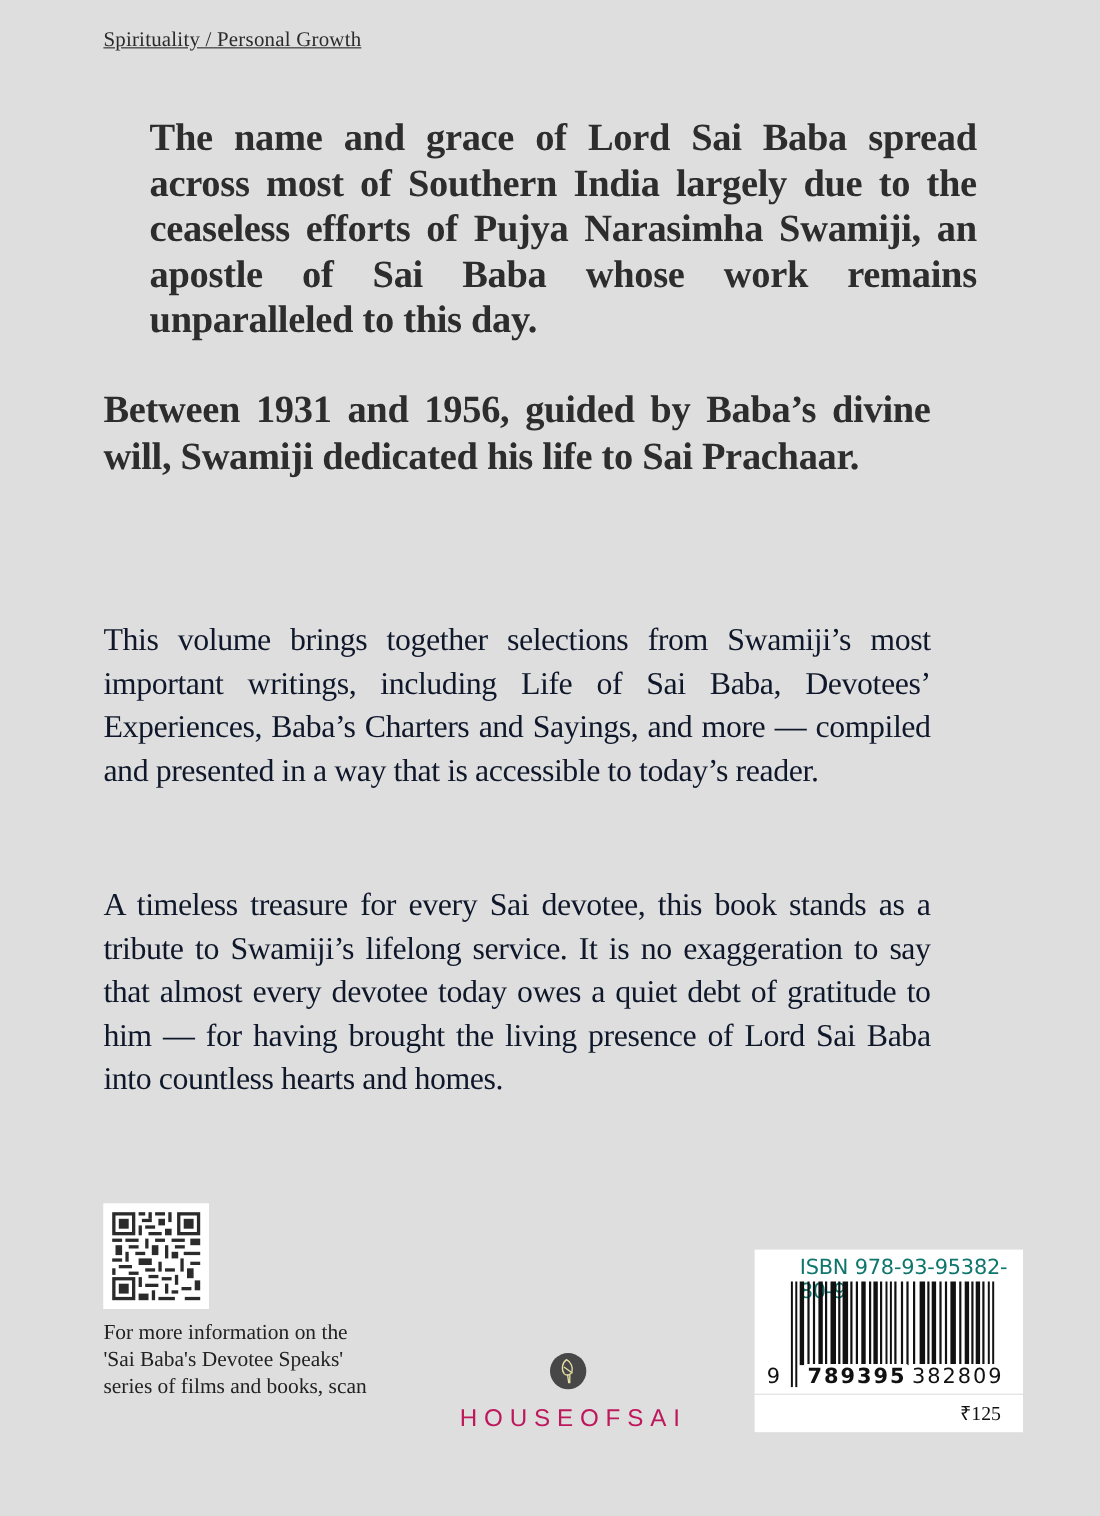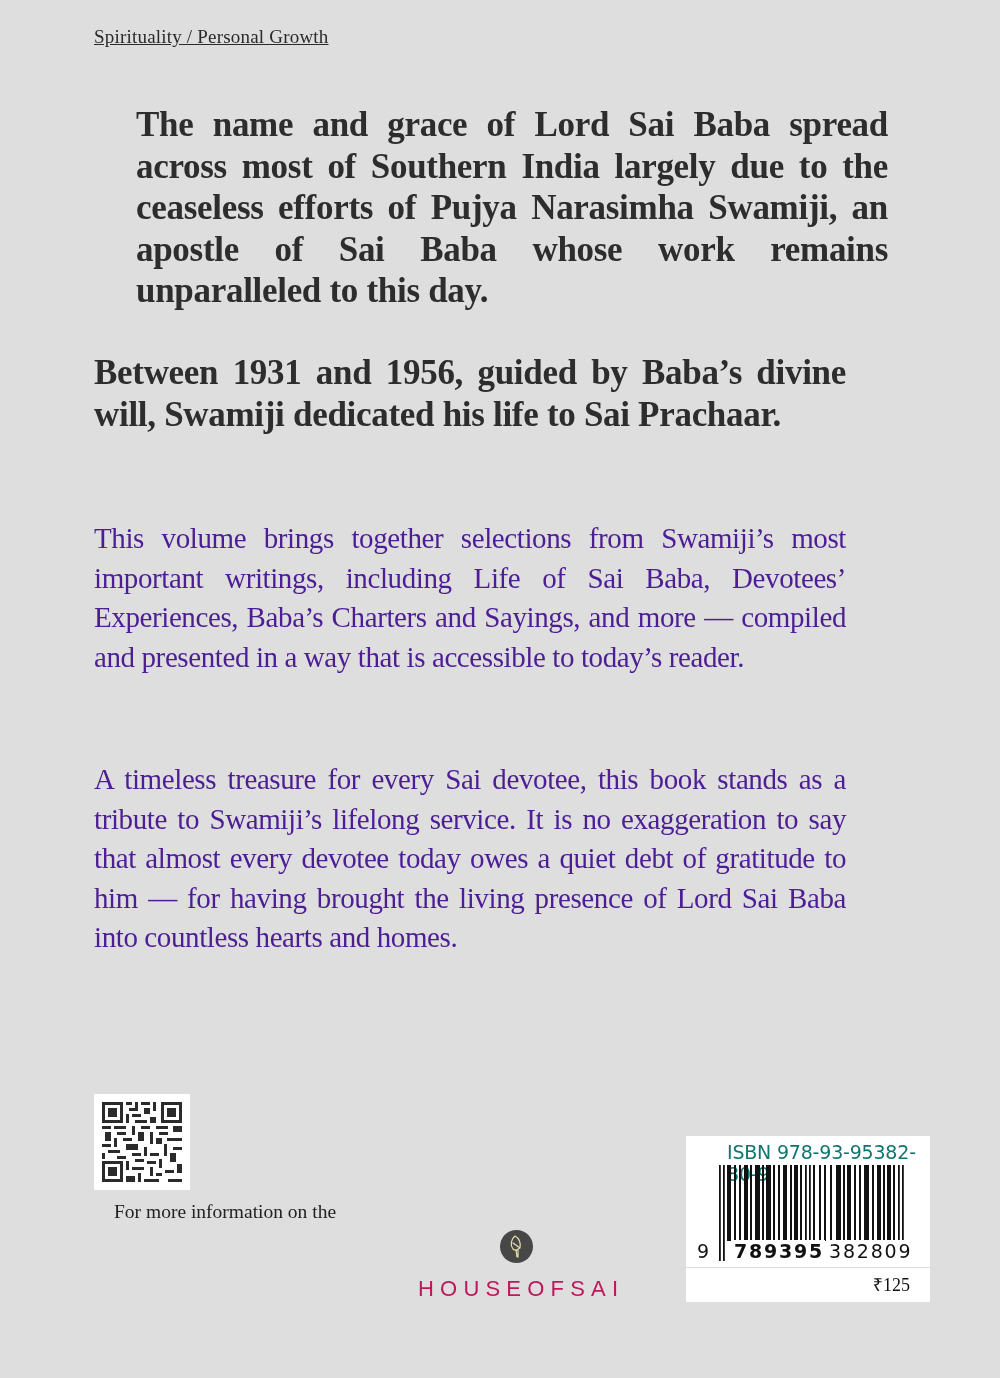--- a/index.html
+++ b/index.html
@@ -37,22 +37,23 @@
     }
     .p1 { top: 104px; margin-left: 42px; }
     .p2 { top: 352px; }
     .reg-para {
       position: absolute;
       left: 94px;
       width: 752px;
       font-size: 29px;
       line-height: 39.5px;
       text-align: justify;
-      color: #4c1d95;
+      color: #0f172a;
       letter-spacing: -0.4px;
+      margin-top: 44px;
     }
     .p3 { top: 519px; }
     .p4 { top: 760px; }
 
     .qr-box {
       position: absolute;
       left: 94px;
       top: 1094px;
       width: 96px;
       height: 96px;
@@ -61,21 +62,21 @@
     .qr-box svg { display: block; }
     .qr-caption {
       position: absolute;
       left: 94px;
       top: 1200px;
       width: 300px;
       font-size: 19.5px;
       line-height: 24.5px;
       color: #222;
     }
-    .qr-caption div { white-space: nowrap; margin-left: 20px; }
+    .qr-caption div { white-space: nowrap; }
 
     .logo-mark {
       position: absolute;
       left: 500px;
       top: 1230px;
       width: 33px;
       height: 33px;
       border-radius: 50%;
       background: #474747;
     }
@@ -214,20 +215,22 @@
       <rect x="44" y="79" width="3" height="9"></rect>
       <rect x="50" y="85" width="15" height="3"></rect>
       <rect x="62" y="79" width="6" height="3"></rect>
       <rect x="74" y="85" width="14" height="3"></rect>
     </g>
   </svg>
 </div>
 
 <div class="qr-caption">
   <div>For more information on the</div>
+  <div>'Sai Baba's Devotee Speaks'</div>
+  <div>series of films and books, scan</div>
 </div>
 
 <div class="logo-mark">
   <svg width="33" height="33" viewBox="0 0 33 33">
     <g fill="none" stroke="#e8e0a8" stroke-width="1.2" stroke-linecap="round" stroke-linejoin="round">
       <path d="M15 6 C11 9, 10 15, 13 19 C15 21, 19 20, 20 17 C21 13, 19 8, 15 6 Z"></path>
       <path d="M13 13 L20 18"></path>
       <path d="M16 20 L17 27 L18 27 L18 20"></path>
     </g>
   </svg>

